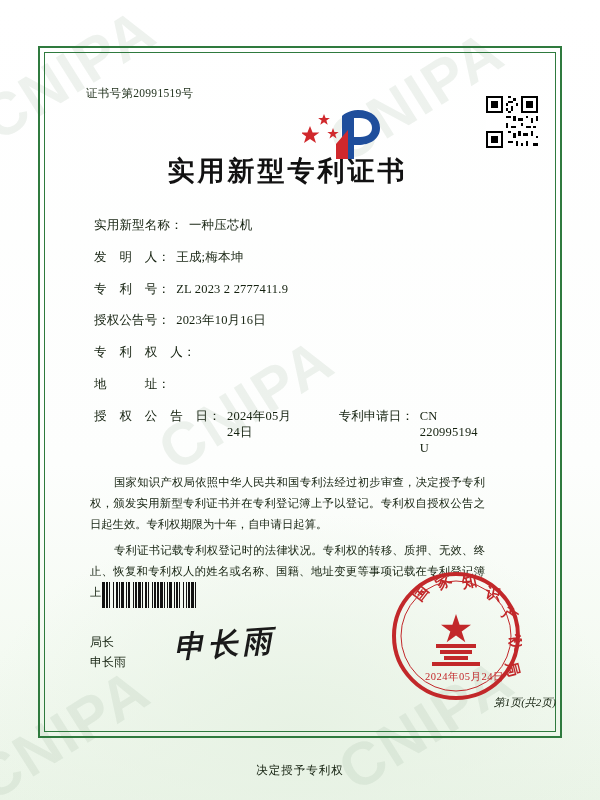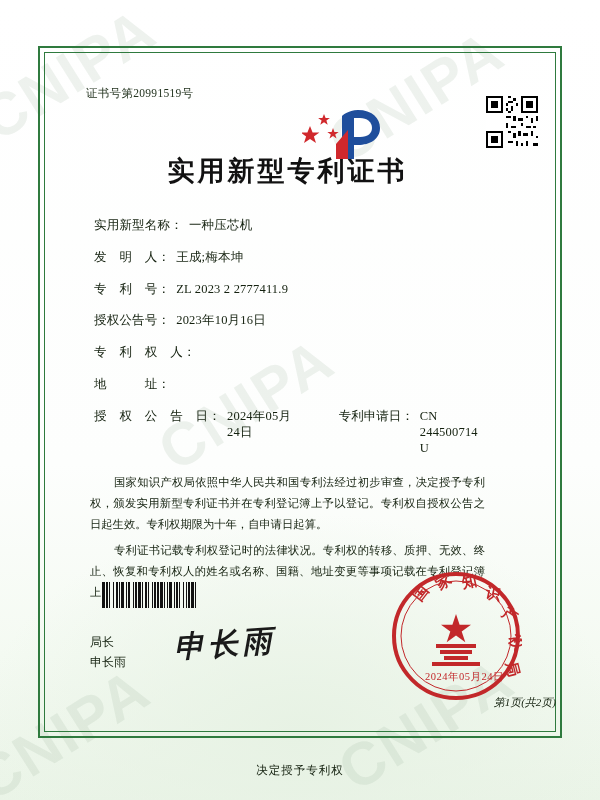--- a/index.html
+++ b/index.html
@@ -319,21 +319,21 @@
       <div class="row">
         <span class="label">地　　　址</span>
         <span class="label">：</span>
       </div>
 
       <div class="row">
         <span class="label">授　权　公　告　日</span>
         <span class="label">：</span>
         <span class="value">2024年05月24日</span>
         <span class="second-label">专利申请日：</span>
-        <span class="value num">CN 244500714 U</span>
+        <span class="value num">CN 220995194 U</span>
       </div>
 
     </div>
 
     <div class="para">国家知识产权局依照中华人民共和国专利法经过初步审查，决定授予专利权，颁发实用新型专利证书并在专利登记簿上予以登记。专利权自授权公告之日起生效。专利权期限为十年，自申请日起算。</div>
     <div class="para second">专利证书记载专利权登记时的法律状况。专利权的转移、质押、无效、终止、恢复和专利权人的姓名或名称、国籍、地址变更等事项记载在专利登记簿上。</div>
 
     <div class="barcode" id="barcode">
         <i style="width:3px;background:#111"></i>
         <i style="width:1px;background:transparent"></i>

